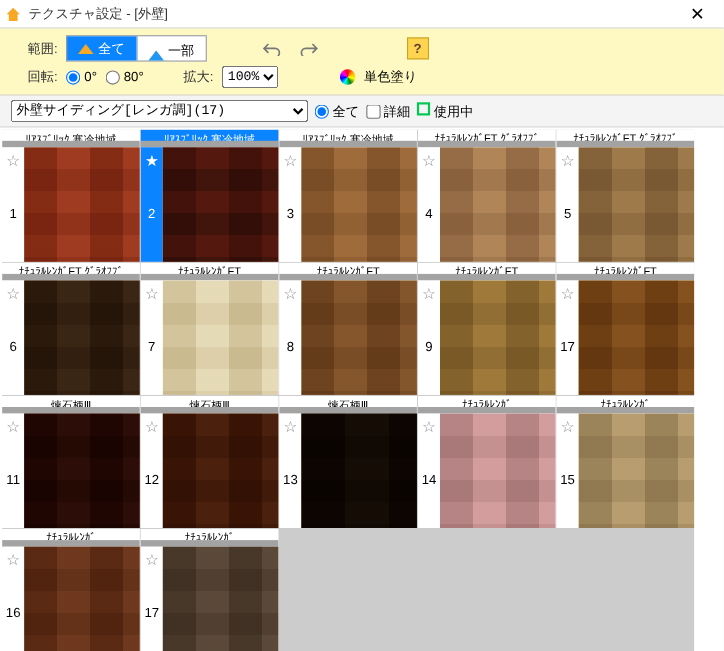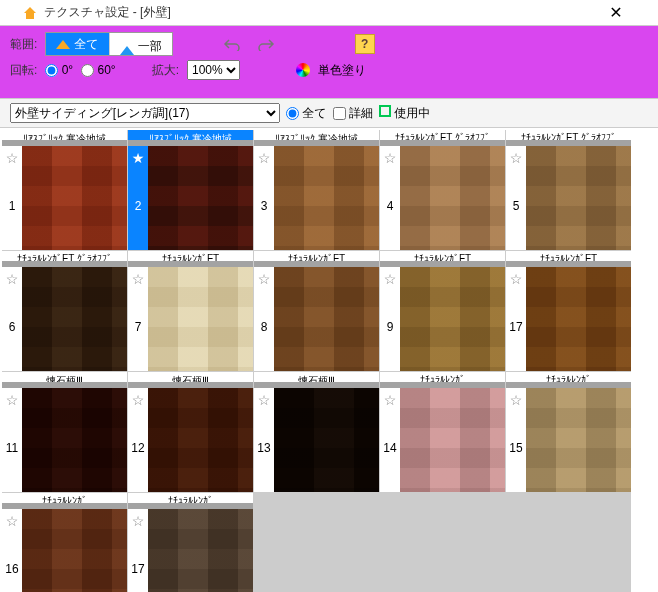--- a/index.html
+++ b/index.html
@@ -1,34 +1,34 @@
 <!DOCTYPE html>
 <html><head>
 <meta charset="utf-8">
 <style>
 * { box-sizing: border-box; margin: 0; padding: 0; }
 body { font-family: "MS UI Gothic", "Meiryo", sans-serif; font-size: 12px; background: #fff; width: 658px; height: 592px; overflow: hidden; }
-.titlebar { background: #fff; border-bottom: 1px solid #ccc; height: 26px; display: flex; align-items: center; padding: 0 22px; }
+.titlebar { background: #fff; border-bottom: 1px solid #ccc; height: 26px; display: flex; align-items: center; padding: 0 4px; }
 .titlebar .icon { width: 16px; height: 16px; margin-right: 6px; }
 .titlebar .title { flex: 1; color: #333; }
 .titlebar .close { width: 40px; height: 100%; display: flex; align-items: center; justify-content: center; font-size: 16px; cursor: pointer; }
-.toolbar { background: #d946ef; padding: 6px 10px; border-bottom: 1px solid #ccc; }
+.toolbar { background: #fef9c3; padding: 6px 25px; border-bottom: 1px solid #ccc; }
 .tb-row { display: flex; align-items: center; gap: 8px; margin-bottom: 4px; }
-.tb-row:last-child { margin-bottom: 12px; }
+.tb-row:last-child { margin-bottom: 0; }
 .lbl { color: #333; }
 .seg { display: flex; border: 1px solid #999; background: #fff; height: 24px; align-items: center; }
 .seg .sbtn { padding: 0 10px; height: 100%; display: flex; align-items: center; gap: 4px; cursor: pointer; border-right: 1px solid #ccc; }
 .seg .sbtn:last-child { border-right: none; align-items: flex-end; }
 .seg .sbtn.active { background: #0a84ff; color: #fff; }
 .house-orange { display:inline-block; width:0; height:0; border-left:7px solid transparent; border-right:7px solid transparent; border-bottom:9px solid #f9a825; }
 .house-blue { display:inline-block; width:0; height:0; border-left:7px solid transparent; border-right:7px solid transparent; border-bottom:9px solid #2196f3; }
 .tbtn { width: 26px; height: 24px; display: flex; align-items: center; justify-content: center; cursor: pointer; border: 1px solid transparent; }
 .rainbow { width: 14px; height: 14px; border-radius: 50%; background: conic-gradient(red,orange,yellow,green,cyan,blue,magenta,red); }
 .help { width: 20px; height: 20px; background: #ffd54f; border: 1px solid #c9a227; display: flex; align-items: center; justify-content: center; font-weight: bold; color: #5d4037; cursor: pointer; }
-select { font-size: 12px; height: 20px; }
+select { font-size: 12px; height: 20px; font-family: Liberation Mono, monospace; }
 .filterbar { background: #f4f4f4; padding: 4px 10px; display: flex; align-items: center; gap: 6px; border-bottom: 1px solid #ccc; }
 .filterbar select { width: 270px; }
 .star { color: #f9a825; font-size: 14px; }
 .sq { width: 12px; height: 12px; border: 2px solid #00c853; display: inline-block; }
 .grid-area { padding: 2px; background: #fff; height: 492px; overflow: auto; }
 .grid { display: grid; grid-template-columns: repeat(5, 125px); gap: 1px; background: #ccc; width: 629px; }
 .cell { background: #fff; display: flex; flex-direction: column; height: 120px; }
 .cell .hdr { font-size: 10px; padding: 2px 4px; white-space: nowrap; overflow: hidden; text-overflow: ellipsis; background: #fff; border-bottom: 6px solid #a3a3a3; height: 16px; text-align: center; }
 .cell.selected .hdr { background: #0a84ff; color: #fff; }
 .cell .body { flex: 1; display: flex; }
@@ -93,21 +93,21 @@
         <svg width="18" height="14" viewBox="0 0 18 14">
           <path d="M12 3 L16 7 L12 11 M16 7 H6 A4 4 0 0 0 6 15" fill="none" stroke="#777" stroke-width="1.5"></path>
         </svg>
       </div>
     <div style="width:60px"></div>
     <div class="help">?</div>
   </div>
   <div class="tb-row">
     <span class="lbl">回転:</span>
     <label><input type="radio" name="rot" checked="" style=""> <span>0°</span></label>
-    <label><input type="radio" name="rot" style=""> <span>60°</span></label>
+    <label><input type="radio" name="rot" style=""> <span>80°</span></label>
     <div style="width:20px"></div>
     <span class="lbl">拡大:</span>
     <select><option>100%</option></select>
     <div style="width:40px"></div>
     <span class="rainbow"></span>
     <span style="cursor:pointer">単色塗り</span>
   </div>
 </div>
 
 <div class="filterbar">

